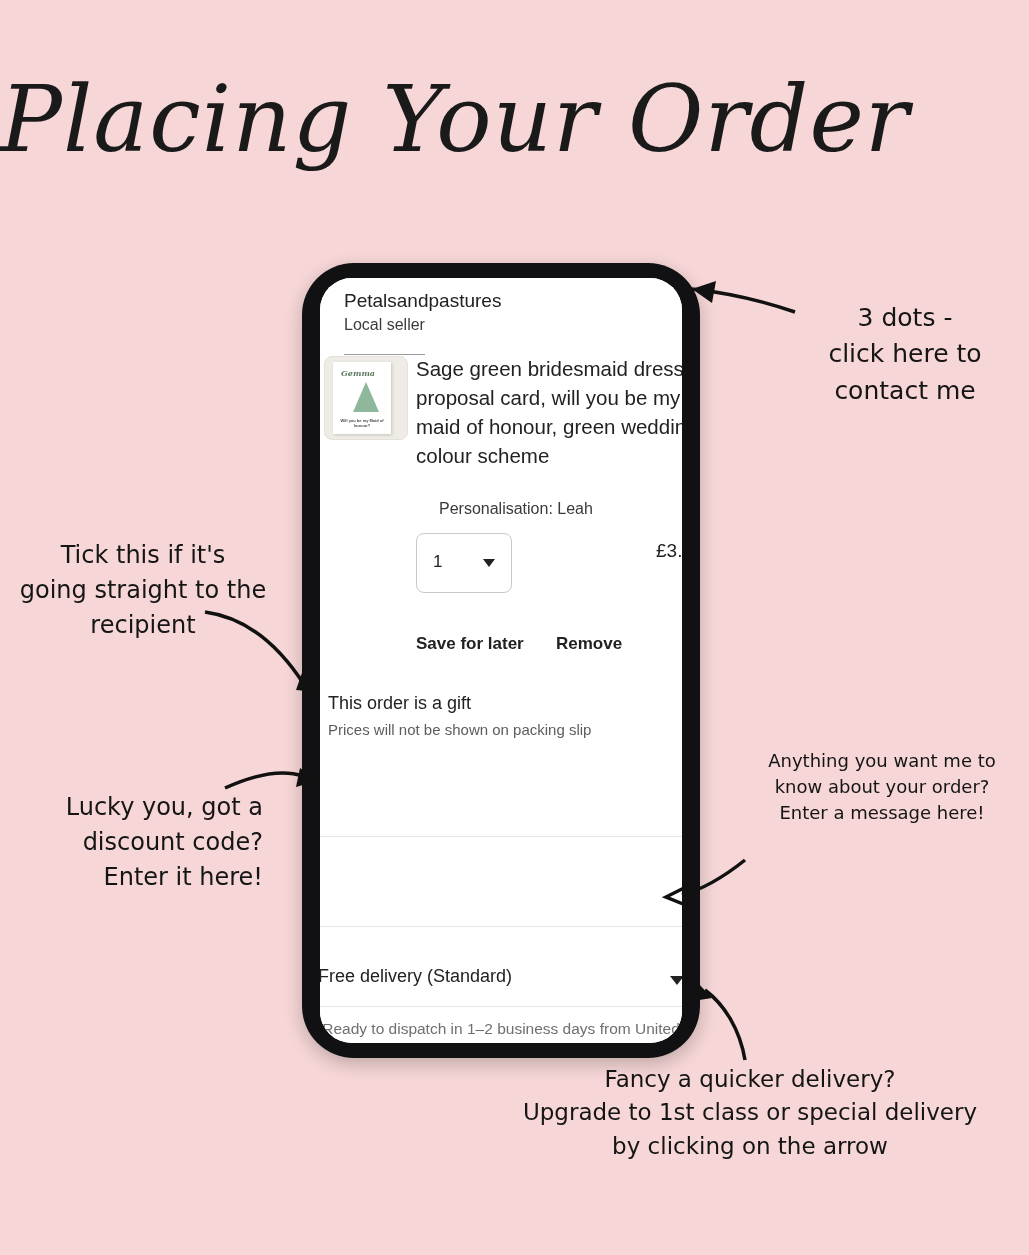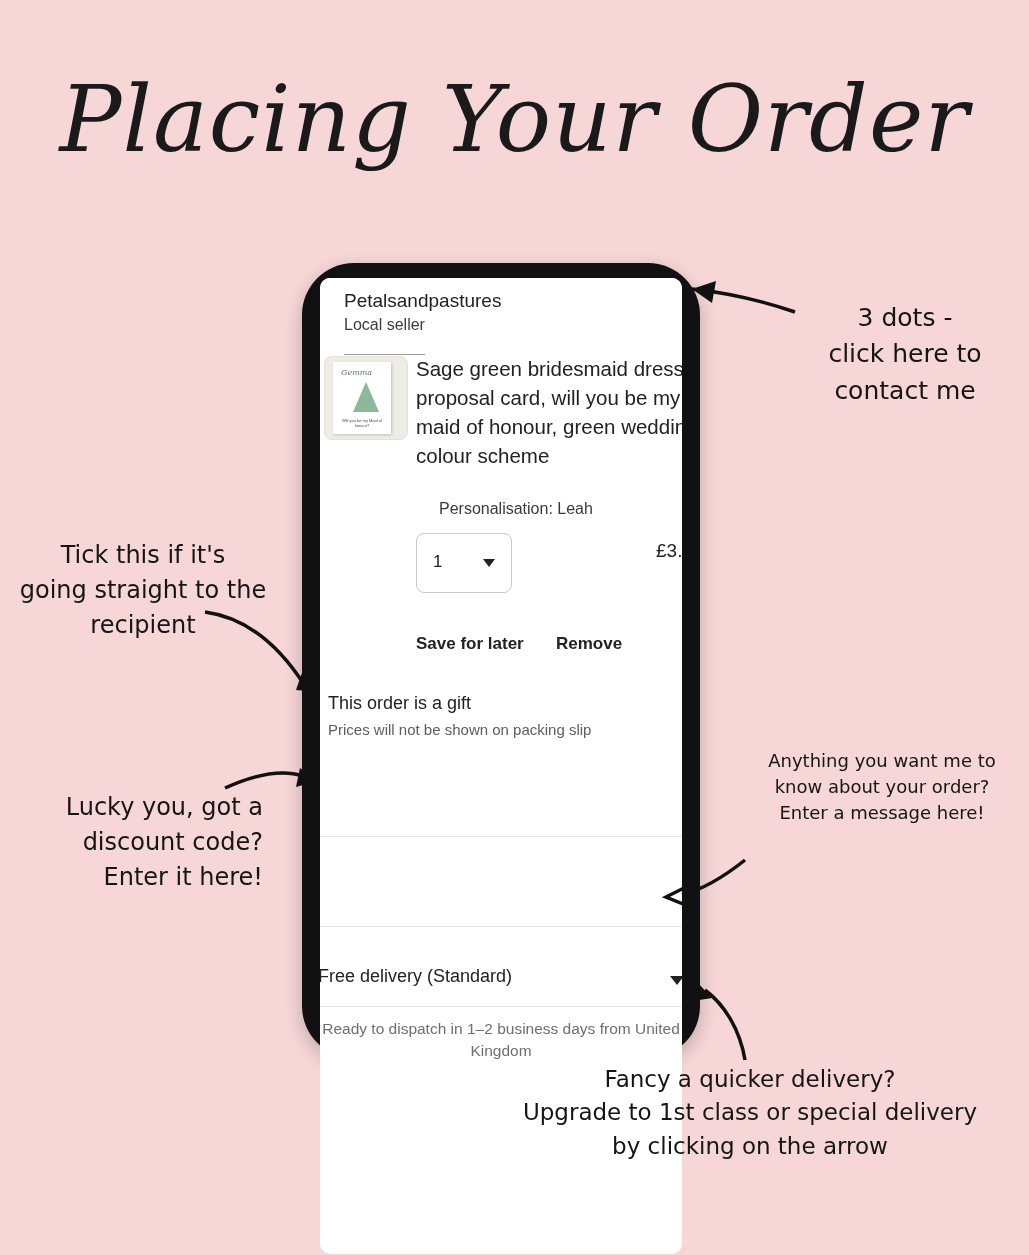--- a/index.html
+++ b/index.html
@@ -14,21 +14,21 @@
     overflow: hidden;
     position: relative;
   }
 
   
   .page-title {
     position: absolute;
     left: 0;
     top: 72px;
     width: 1029px;
-    text-align: center;
+    text-align: left;
     font-family: "DejaVu Serif", serif;
     font-style: italic;
     font-size: 92px;
     line-height: 1.05;
     color: #1a1a1a;
     letter-spacing: 1px;
     white-space: nowrap;
   }
 
   
@@ -40,23 +40,23 @@
     height: 795px;
     background: #111113;
     border-radius: 52px;
     box-shadow: 0 6px 18px rgba(0,0,0,0.22);
   }
   .phone-screen {
     position: absolute;
     left: 18px;
     top: 15px;
     width: 362px;
-    height: 976px;
+    height: 765px;
     background: #ffffff;
-    border-radius: 10px;
+    border-radius: 32px;
     overflow: hidden;
   }
   .screen-inner {
     position: absolute;
     left: -16px;
     top: 0;
     width: 394px;
     height: 765px;
     background: #ffffff;
   }
@@ -84,20 +84,21 @@
   .thumb {
     position: absolute;
     left: 20px;
     top: 78px;
     width: 82px;
     height: 82px;
     border-radius: 8px;
     background: #efece6;
     overflow: hidden;
     border: 1px solid #e4e0da;
+    font-weight: bold;
   }
   .thumb-card {
     position: absolute;
     left: 8px;
     top: 5px;
     width: 58px;
     height: 72px;
     background: #ffffff;
     box-shadow: 1px 1px 3px rgba(0,0,0,0.18);
   }

